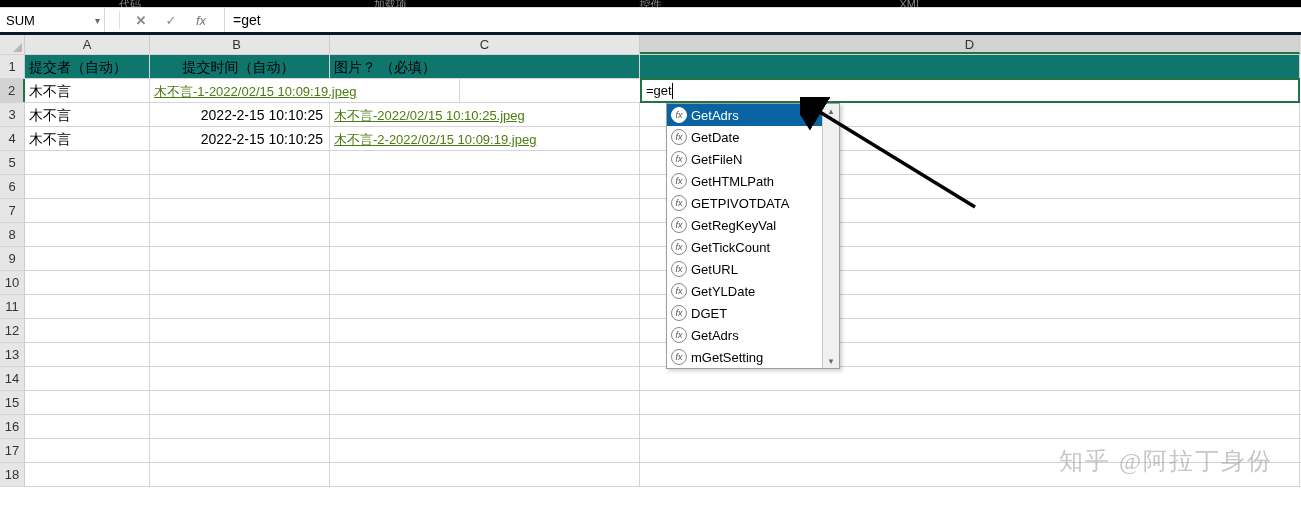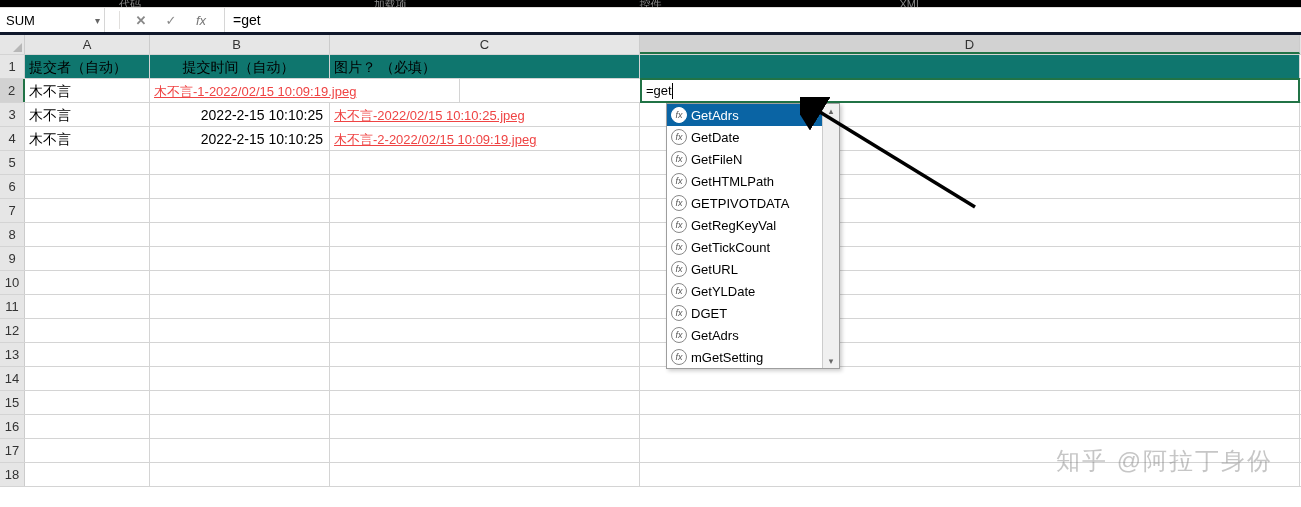--- a/index.html
+++ b/index.html
@@ -36,21 +36,21 @@
 
 .row { display: flex; height: 24px; border-bottom: 1px solid #d4d4d4; }
 .row-h { width: 25px; border-right: 1px solid #ccc; background: #e6e6e6; text-align: center; line-height: 24px; color: #333; font-size: 13px; }
 .row-h.sel { background: #d2d2d2; border-right: 2px solid #217346; }
 .cell { border-right: 1px solid #d4d4d4; padding: 0 4px; line-height: 24px; white-space: nowrap; overflow: visible; font-size: 14px; color: #000; }
 
 
 .row.header .cell { background: #0f766e; font-weight: normal; }
 
 
-.cell .link { color: #ef4444; text-decoration: underline; cursor: pointer; }
+.cell .link { color: #4d7c0f; text-decoration: underline; cursor: pointer; }
 
 
 .w-a { width: 125px; }
 .w-b { width: 180px; text-align: right; padding-right: 6px; }
 .w-b.left { text-align: center; padding-left: 4px; }
 .w-c { width: 310px; }
 .w-d { width: 660px; }
 
 
 .active-cell { position: absolute; border: 2px solid #217346; background: #fff; z-index: 5; display:flex; align-items:center; padding:0 4px; }
@@ -65,21 +65,21 @@
 .ac-item .fx-ico { width: 16px; height: 16px; border-radius: 50%; border: 1px solid #888; display:inline-flex; align-items:center; justify-content:center; font-size:9px; font-style: italic; background:#fff; color:#555; flex-shrink:0; }
 .ac-item.sel .fx-ico { border-color:#fff; color:#555; background:#fff; }
 .ac-scroll { width: 17px; background: #f0f0f0; border-left: 1px solid #ccc; display:flex; flex-direction:column; align-items:center; justify-content:space-between; padding:2px 0; }
 .ac-scroll .arr { font-size:9px; color:#666; cursor:pointer; }
 .ac-scroll .track { flex:1; width:100%; position:relative; }
 
 
 .annot-arrow { position:absolute; z-index:15; pointer-events:none; }
 
 
-.watermark { position:absolute; right:28px; bottom:30px; color: rgba(128,128,128,0.45); font-size: 24px; font-family: Liberation Sans, sans-serif; letter-spacing: 2px; pointer-events:none; }
+.watermark { position:absolute; right:28px; bottom:30px; color: rgba(128,128,128,0.45); font-size: 24px; font-family: Liberation Serif, serif; letter-spacing: 2px; pointer-events:none; }
 </style>
 </head>
 <body>
 
 <div class="ribbon-stub">
   <div class="seg">代码</div>
   <div class="seg">加载项</div>
   <div class="seg">控件</div>
   <div class="seg">XML</div>
   <div class="seg"></div>

